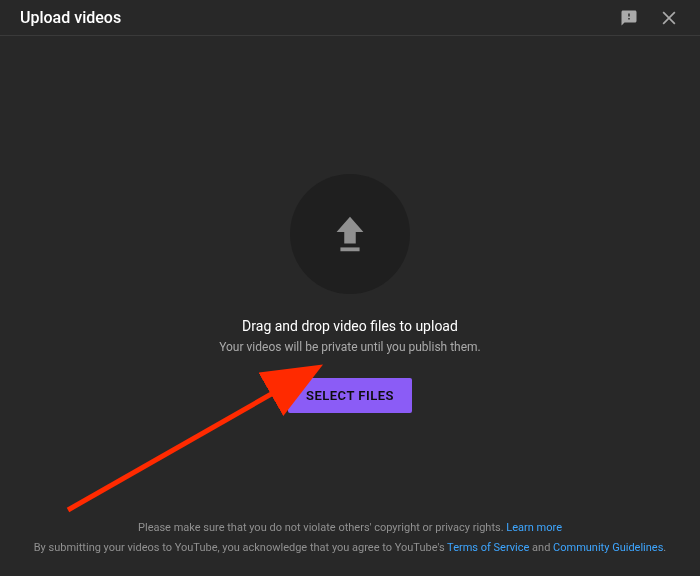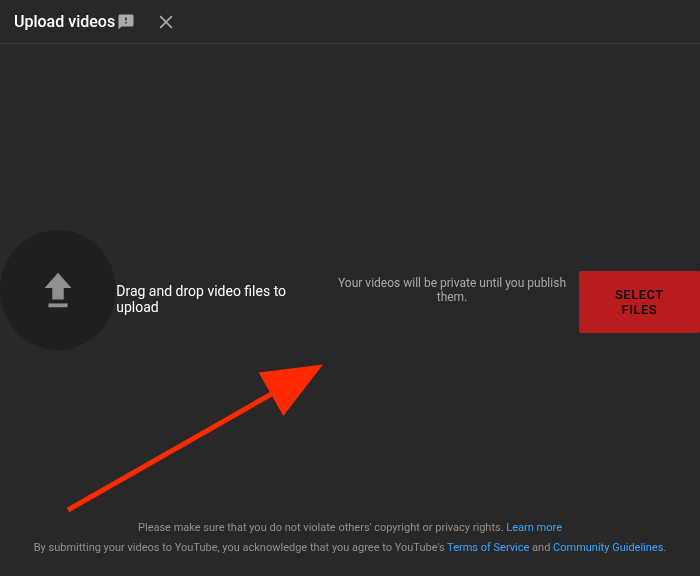--- a/index.html
+++ b/index.html
@@ -5,25 +5,25 @@
     * { margin: 0; padding: 0; box-sizing: border-box; }
     body {
       width: 700px;
       height: 576px;
       background: #282828;
       font-family: Roboto, Arial, sans-serif;
       overflow: hidden;
       position: relative;
     }
     .header {
-      height: 44px;
+      height: 36px;
       display: flex;
       align-items: center;
-      justify-content: flex-start;
-      padding: 0 14px;
+      justify-content: space-between;
+      padding: 0 20px;
       border-bottom: 1px solid #3a3a3a;
     }
     .title {
       color: #ffffff;
       font-size: 16px;
       font-weight: 500;
     }
     .header-actions {
       display: flex;
       align-items: center;
@@ -34,21 +34,21 @@
       height: 22px;
       display: flex;
       align-items: center;
       justify-content: center;
       cursor: pointer;
       color: #aaaaaa;
     }
     .content {
       height: 475px;
       display: flex;
-      flex-direction: row;
+      flex-direction: column;
       align-items: center;
       justify-content: center;
       padding-top: 40px;
     }
     .upload-circle {
       width: 120px;
       height: 120px;
       border-radius: 50%;
       background: #1f1f1f;
       display: flex;
@@ -64,27 +64,27 @@
       font-size: 14px;
       margin-bottom: 6px;
     }
     .secondary-text {
       color: #aaaaaa;
       font-size: 12px;
       margin-bottom: 24px;
       text-align: center;
     }
     .select-btn {
-      background: #b91c1c;
+      background: #8b5cf6;
       color: #0d0d0d;
       font-size: 13px;
       font-weight: 600;
       letter-spacing: 0.5px;
       border: none;
-      padding: 16px 18px;
+      padding: 10px 18px;
       border-radius: 2px;
       cursor: pointer;
       font-family: inherit;
     }
     .footer {
       position: absolute;
       bottom: 18px;
       left: 0;
       right: 0;
       text-align: center;

